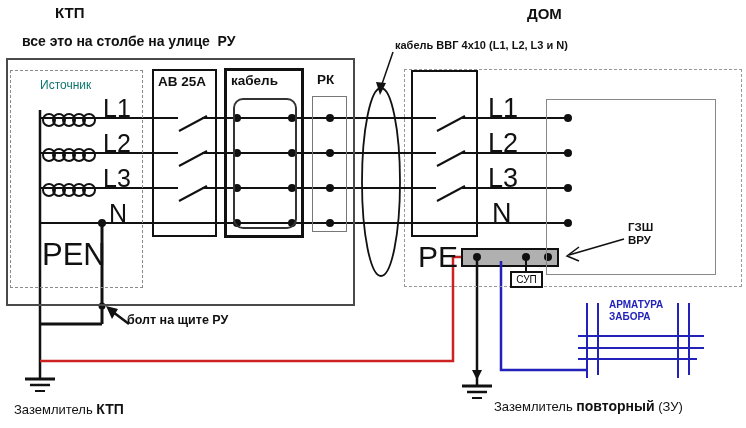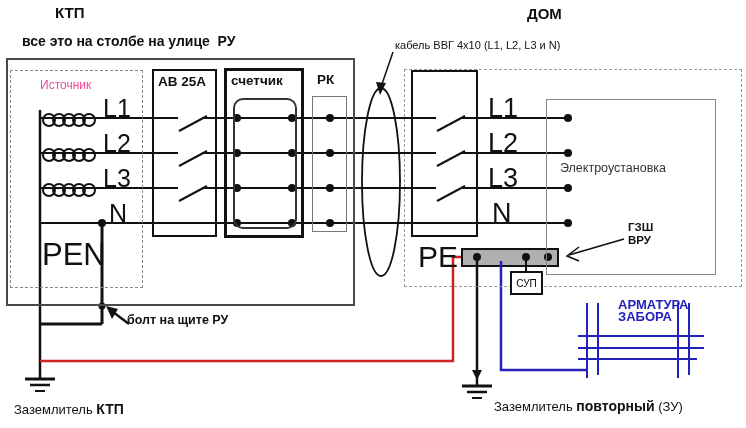--- a/index.html
+++ b/index.html
@@ -12,42 +12,42 @@
 
   .ktp-box       { left: 6px;  top: 58px; width: 349px; height: 248px; border: 2px solid #4a4a4a; }
   .source-box    { left: 10px; top: 70px; width: 133px; height: 218px; border: 1px dashed #8a8a8a; }
   .ktp-brk-box   { left: 152px; top: 69px; width: 65px;  height: 168px; border: 2px solid #111; }
   .meter-box     { left: 224px; top: 68px; width: 80px;  height: 170px; border: 3px solid #111; }
   .meter-inner   { left: 233px; top: 98px; width: 64px;  height: 131px; border: 2px solid #333; border-radius: 10px; }
   .rk-box        { left: 312px; top: 96px; width: 35px;  height: 136px; border: 1px solid #777; }
   .dom-box       { left: 404px; top: 69px; width: 338px; height: 218px; border: 1px dashed #999; }
   .house-brk-box { left: 411px; top: 70px; width: 67px;  height: 167px; border: 2px solid #111; }
   .install-box   { left: 546px; top: 99px; width: 170px; height: 176px; border: 1px solid #888; }
-  .sup-box       { left: 510px; top: 271px; width: 33px; height: 24px; border: 2px solid #111; background: #fff;
+  .sup-box       { left: 510px; top: 271px; width: 33px; height: 17px; border: 2px solid #111; background: #fff;
                    z-index: 4; display: flex; align-items: center; justify-content: center; font-size: 10px; }
 
   .t-ktp      { left: 55px;  top: 4px;  font-size: 15px; font-weight: bold; }
   .t-dom      { left: 503px; top: 5px;  font-size: 15px; font-weight: bold; margin-left: 24px; }
   .t-pole     { left: 22px;  top: 33px; font-size: 14px; font-weight: bold; white-space: pre; }
-  .t-cable    { left: 395px; top: 39px; font-size: 11px; font-weight: normal; }
-  .t-source   { left: 40px;  top: 78px; font-size: 12px; color: #ec4899; }
+  .t-cable    { left: 395px; top: 39px; font-size: 11px; font-weight: bold; }
+  .t-source   { left: 40px;  top: 78px; font-size: 12px; color: #0f766e; }
   .t-ktpbrk   { left: 158px; top: 74px; font-size: 13.5px; font-weight: bold; }
   .t-meter    { left: 231px; top: 73px; font-size: 13.5px; font-weight: bold; }
   .t-rk       { left: 317px; top: 72px; font-size: 13.5px; font-weight: bold; }
   .phase { font-size: 25px; line-height: 1; }
   .p-l1 { left: 103px; top: 96px; }  .p-l2 { left: 103px; top: 131px; }  .p-l3 { left: 103px; top: 166px; }
   .p-n  { left: 109px; top: 201px; }
   .t-pen { left: 42px; top: 239px; font-size: 31px; line-height: 1; }
   .hphase { font-size: 27px; line-height: 1; }
   .h-l1 { left: 488px; top: 95px; } .h-l2 { left: 488px; top: 130px; } .h-l3 { left: 488px; top: 165px; }
   .h-n  { left: 492px; top: 200px; }
   .t-pe   { left: 418px; top: 242px; font-size: 30px; line-height: 1; }
   .t-inst { left: 560px; top: 161px; font-size: 12.5px; color: #333; }
   .t-gzsh { left: 628px; top: 221px; font-size: 11.5px; font-weight: bold; line-height: 13px; }
-  .t-fence { left: 609px; top: 299px; font-size: 13px; font-weight: bold; line-height: 11.5px; color: #2222bb; margin-left: 9px; }
+  .t-fence { left: 609px; top: 299px; font-size: 10px; font-weight: bold; line-height: 11.5px; color: #2222bb; }
   .t-bolt { left: 127px; top: 313px; font-size: 12.5px; font-weight: bold; }
   .t-gnd-ktp   { left: 14px;  top: 401px; font-size: 13px; }
   .t-gnd-house { left: 494px; top: 398px; font-size: 13px; }
   .t-gnd-ktp .b, .t-gnd-house .b { font-size: 14px; }
 </style>
 </head>
 <body>
 
 <div id="canvas">
 
@@ -173,36 +173,35 @@
   <div class="box dom-box"></div>
   <div class="box house-brk-box"></div>
   <div class="box install-box"></div>
 
   <div class="label t-ktp">КТП</div>
   <div class="label t-dom">ДОМ</div>
   <div class="label t-pole">все это на столбе на улице  РУ</div>
   <div class="label t-cable">кабель ВВГ 4x10 (L1, L2, L3 и N)</div>
   <div class="label t-source">Источник</div>
   <div class="label t-ktpbrk">АВ 25А</div>
-  <div class="label t-meter">счетчик</div>
+  <div class="label t-meter">кабель</div>
   <div class="label t-rk">РК</div>
 
   <div class="label phase p-l1">L1</div>
   <div class="label phase p-l2">L2</div>
   <div class="label phase p-l3">L3</div>
   <div class="label phase p-n">N</div>
   <div class="label t-pen">PEN</div>
 
   <div class="label hphase h-l1">L1</div>
   <div class="label hphase h-l2">L2</div>
   <div class="label hphase h-l3">L3</div>
   <div class="label hphase h-n">N</div>
   <div class="label t-pe">PE</div>
 
-  <div class="label t-inst">Электроустановка</div>
 
   <div class="label t-gzsh">
     <div>ГЗШ</div>
     <div>ВРУ</div>
   </div>
 
   <div class="box sup-box">
     <span>СУП</span>
   </div>
 

